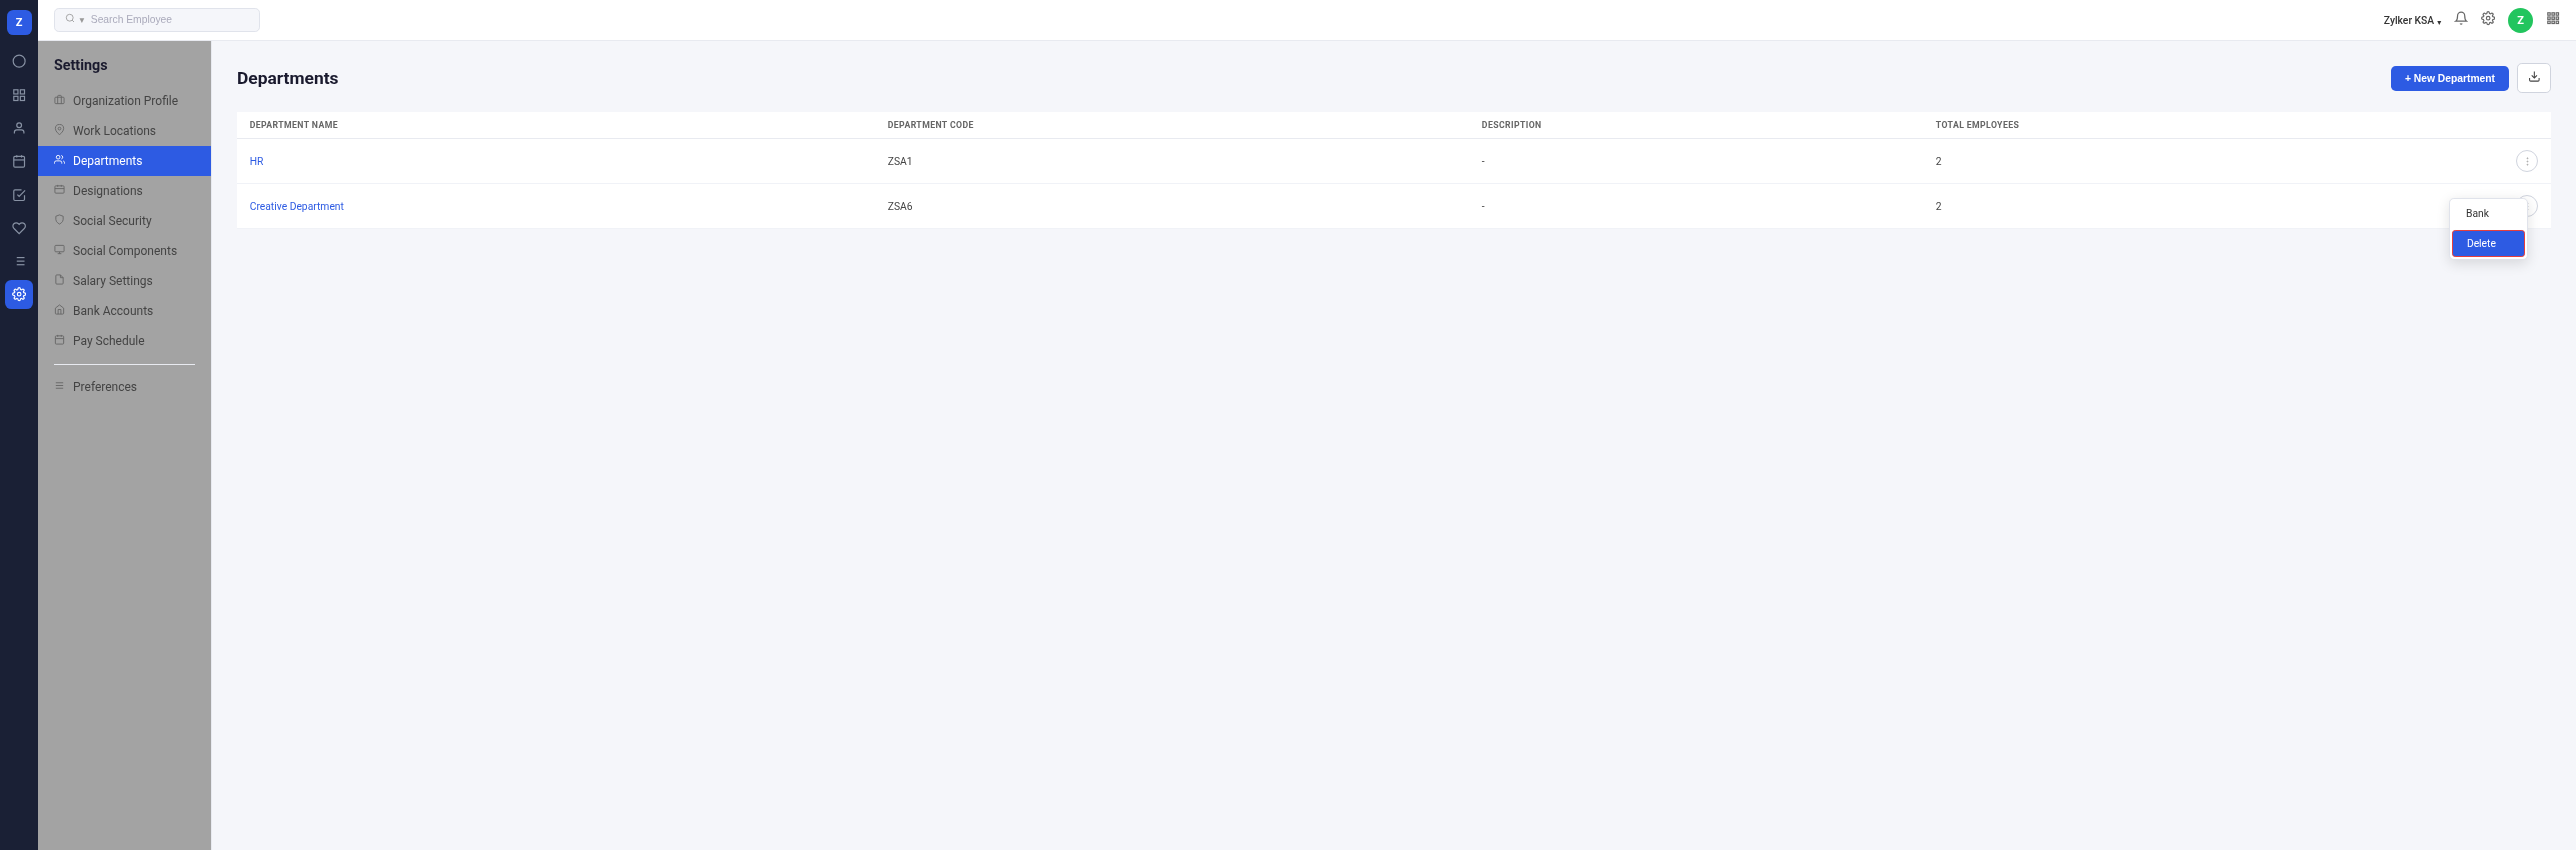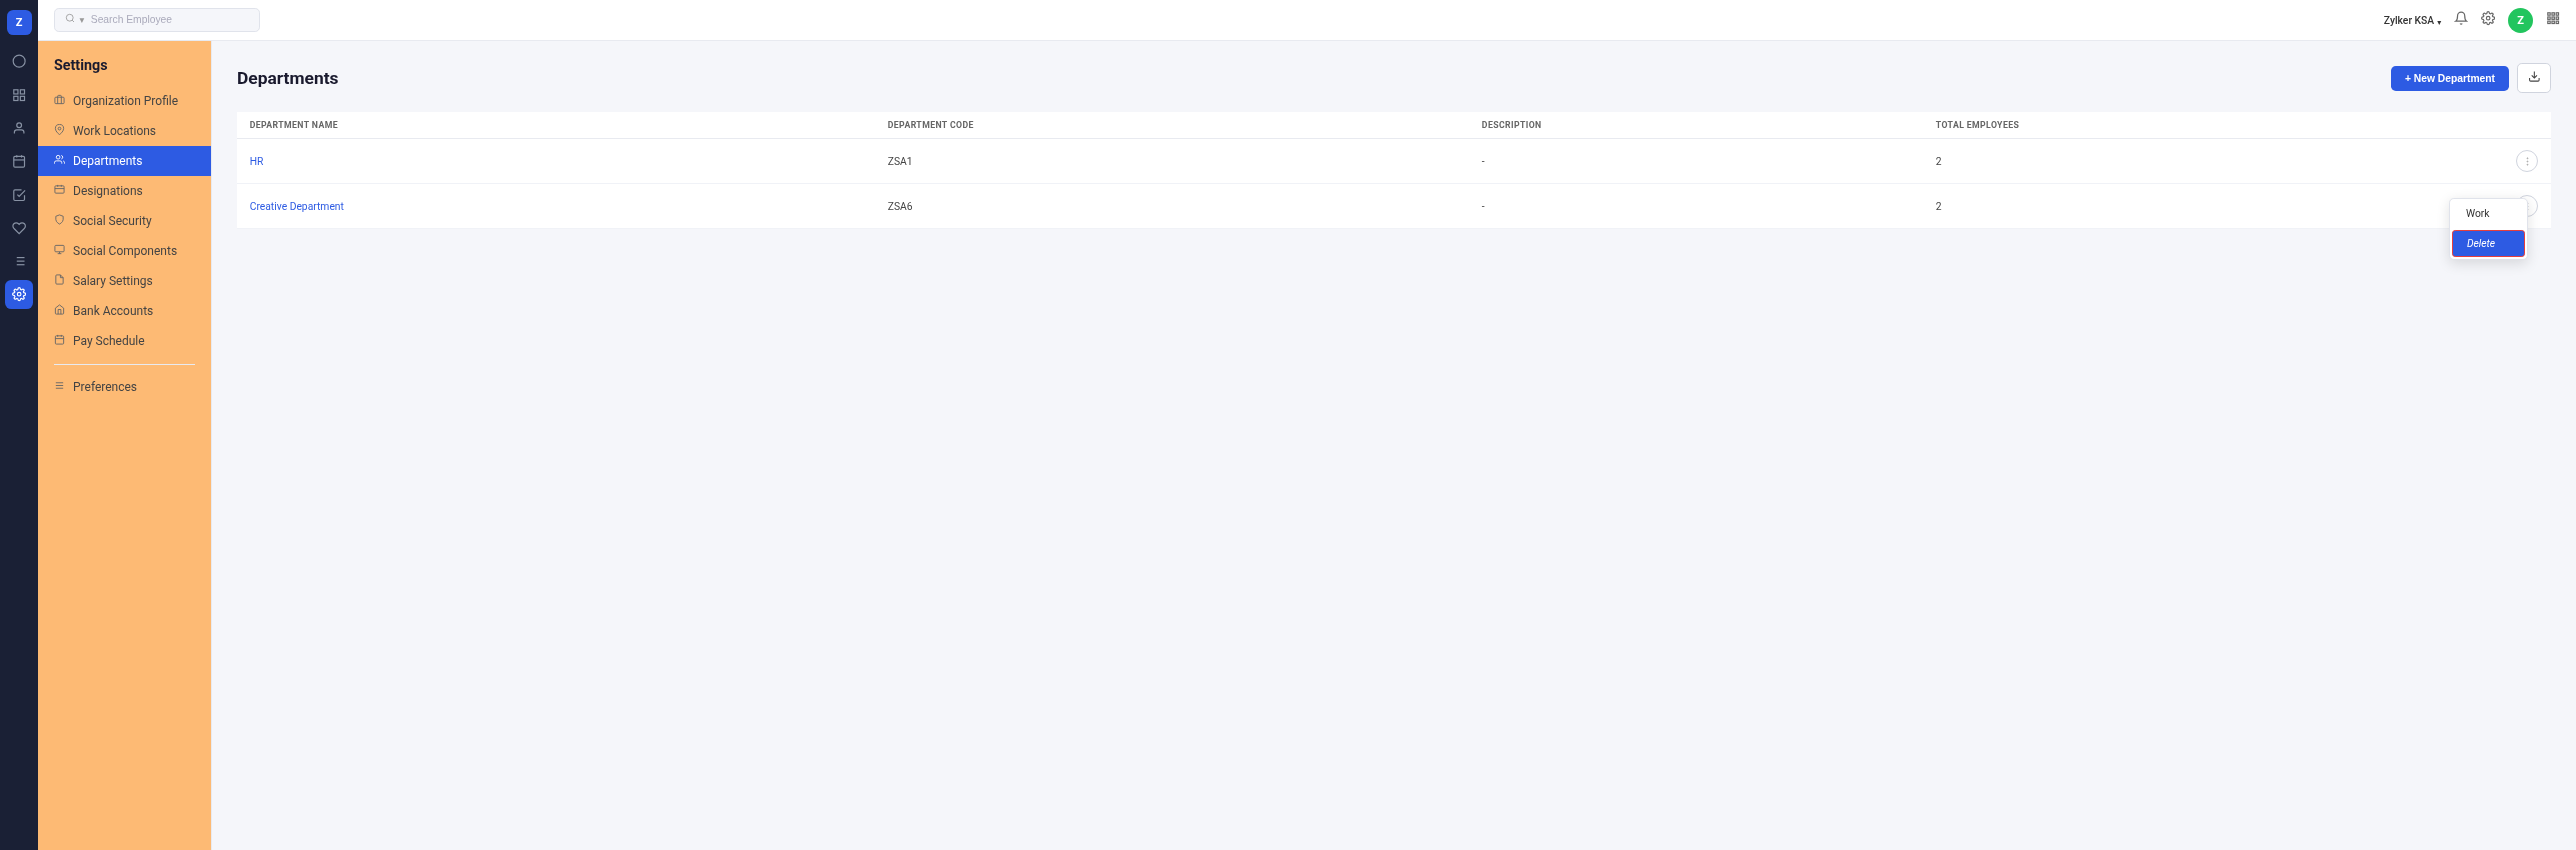--- a/index.html
+++ b/index.html
@@ -87,21 +87,21 @@
     
     .content-area {
       display: flex;
       flex: 1;
       overflow: hidden;
     }
 
     
     .settings-sidebar {
       width: 174px;
-      background: #fdba74;
+      background: #a3a3a3;
       border-right: 0.8px solid #e8eaf0;
       padding: 16px 0;
       overflow-y: auto;
       flex-shrink: 0;
     }
     .settings-title {
       font-size: 14.3px; font-weight: 700; color: #1a1a2e;
       padding: 0 16px 12.7px;
     }
     .sidebar-item {
@@ -193,21 +193,20 @@
       padding: 8px 16px;
       font-size: 10.3px; color: #333;
       cursor: pointer;
     }
     .context-menu-item.delete {
       background: #2d5be3; color: white;
       border: 1.6px solid #e53e3e;
       margin: 1.6px;
       border-radius: 3.2px;
       padding: 6.3px 14.3px;
-      font-style: italic;
     }
 
     .chevron { font-size: 8px; }
   </style>
 </head>
 <body>
 
 <div class="icon-nav">
   <div class="icon-nav-logo">Z</div>
 
@@ -485,20 +484,20 @@
                     <circle cx="12" cy="12" r="1"></circle>
                     <circle cx="12" cy="19" r="1"></circle>
                   </svg>
         </button>
       </td>
     </tr>
           </tbody>
       </table>
 
       <div class="context-menu">
-        <div class="context-menu-item">Work</div>
+        <div class="context-menu-item">Bank</div>
         <div class="context-menu-item delete">Delete</div>
       </div>
 
     </div>
   </div>
 </div>
 
 
 </body></html>

